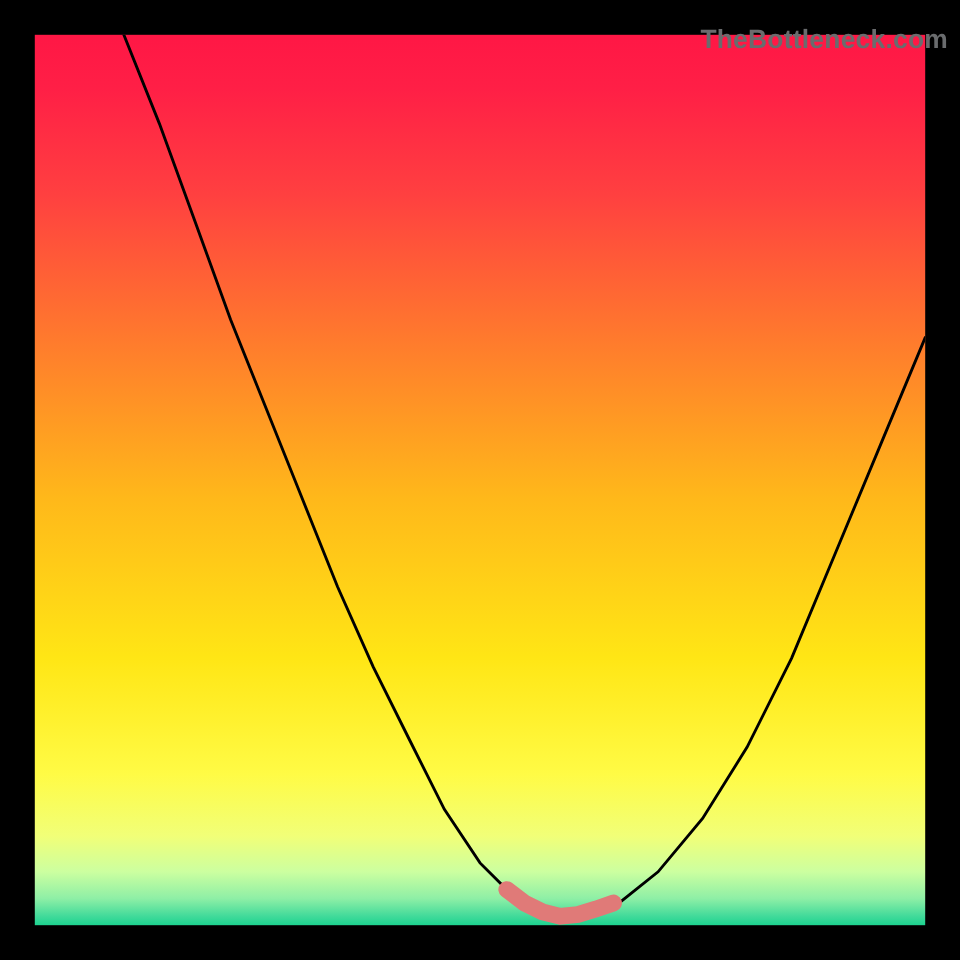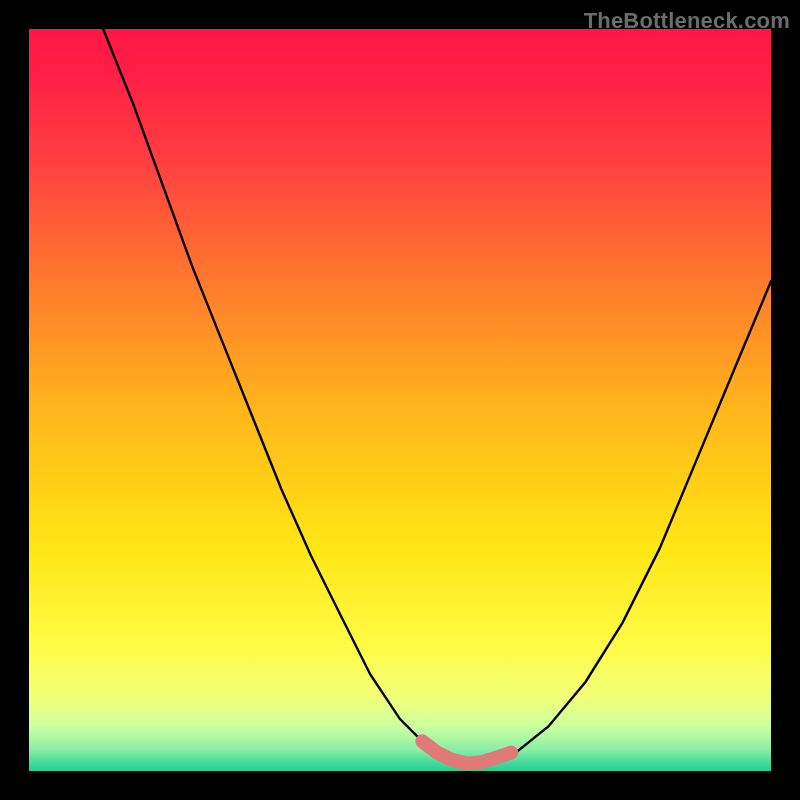--- a/index.html
+++ b/index.html
@@ -50,21 +50,21 @@
   }
   .svg-layer {
     position: absolute;
     left: 0;
     top: 0;
     width: 742px;
     height: 742px;
   }
   .watermark {
     position: absolute;
-    top: 8px;
+    top: 20px;
     right: 10px;
     font-size: 22px;
     font-weight: 600;
     color: #6a6c6e;
     letter-spacing: 0.2px;
   }
 </style>
 </head>
 <body>
 

